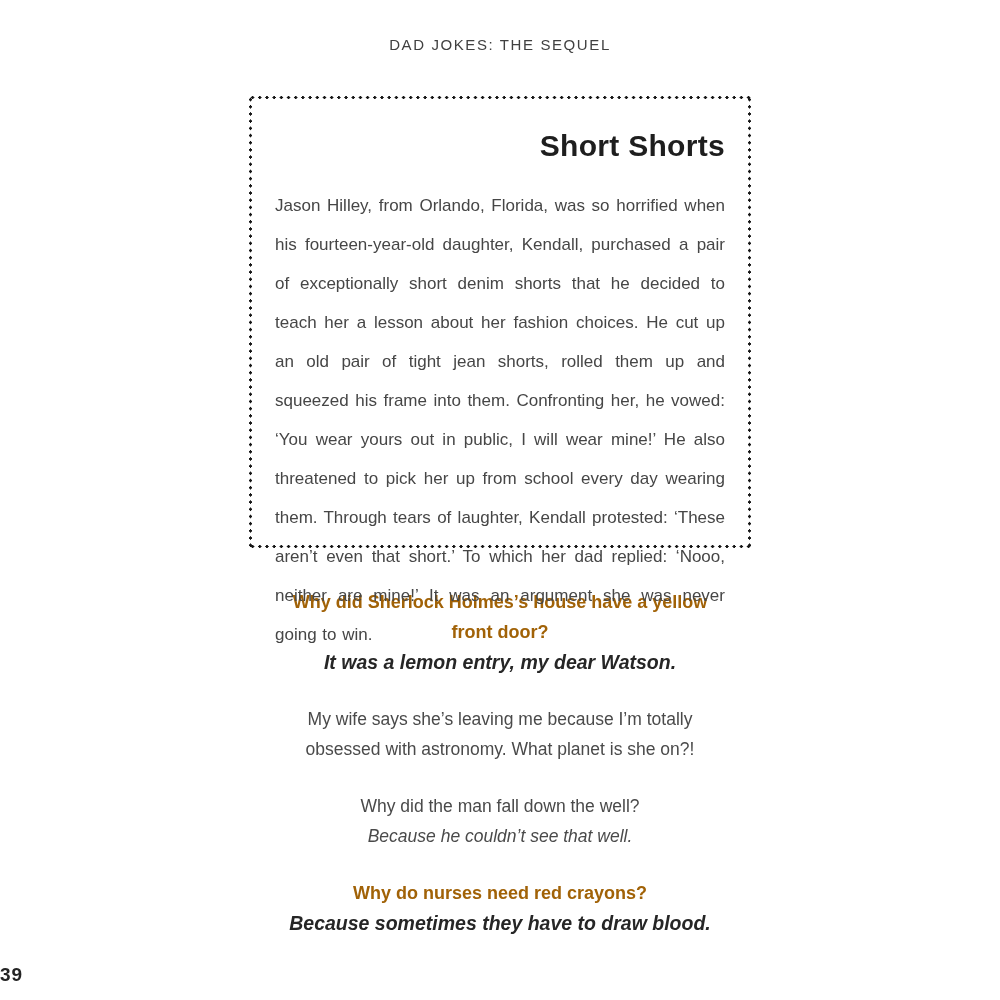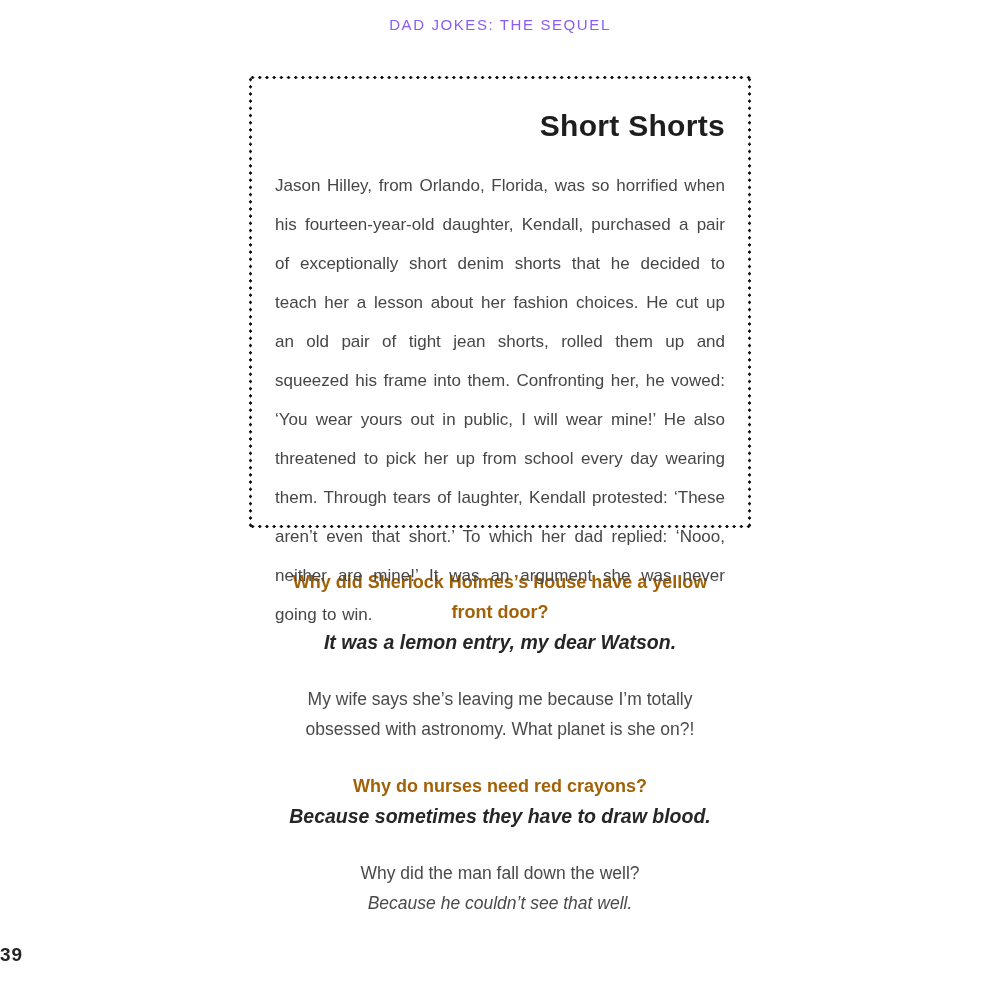--- a/index.html
+++ b/index.html
@@ -14,25 +14,25 @@
     font-family: "Liberation Sans", sans-serif;
     -webkit-font-smoothing: antialiased;
   }
   .page {
     position: relative;
     width: 1000px;
     height: 1000px;
     background: #ffffff;
   }
   .running-header {
-    padding-top: 16px;
+    padding-top: 36px;
     text-align: center;
     font-size: 15px;
     letter-spacing: 1.6px;
-    color: #8b5cf6;
+    color: #404040;
     font-weight: normal;
   }
   .story-box {
     position: relative;
     width: 504px;
     height: 454px;
     margin: 42px auto 0 auto;
     box-sizing: border-box;
     padding: 34px 27px 0 27px;
   }
@@ -143,26 +143,26 @@
     <div class="joke joke-first">
       <div class="joke-q-strong">Why did Sherlock Holmes’s house have a yellow front door?</div>
       <div class="joke-a-strong">It was a lemon entry, my dear Watson.</div>
     </div>
 
     <div class="joke">
       <div class="joke-q-plain">My wife says she’s leaving me because I’m totally obsessed with astronomy. What planet is she on?!</div>
     </div>
 
     <div class="joke">
-      <div class="joke-q-strong">Why do nurses need red crayons?</div>
-      <div class="joke-a-strong">Because sometimes they have to draw blood.</div>
+      <div class="joke-q-plain">Why did the man fall down the well?</div>
+      <div class="joke-a-plain">Because he couldn’t see that well.</div>
     </div>
 
     <div class="joke">
-      <div class="joke-q-plain">Why did the man fall down the well?</div>
-      <div class="joke-a-plain">Because he couldn’t see that well.</div>
+      <div class="joke-q-strong">Why do nurses need red crayons?</div>
+      <div class="joke-a-strong">Because sometimes they have to draw blood.</div>
     </div>
 
   </div>
 
   <div class="page-number">39</div>
 
 </div>
 
 </body></html>

